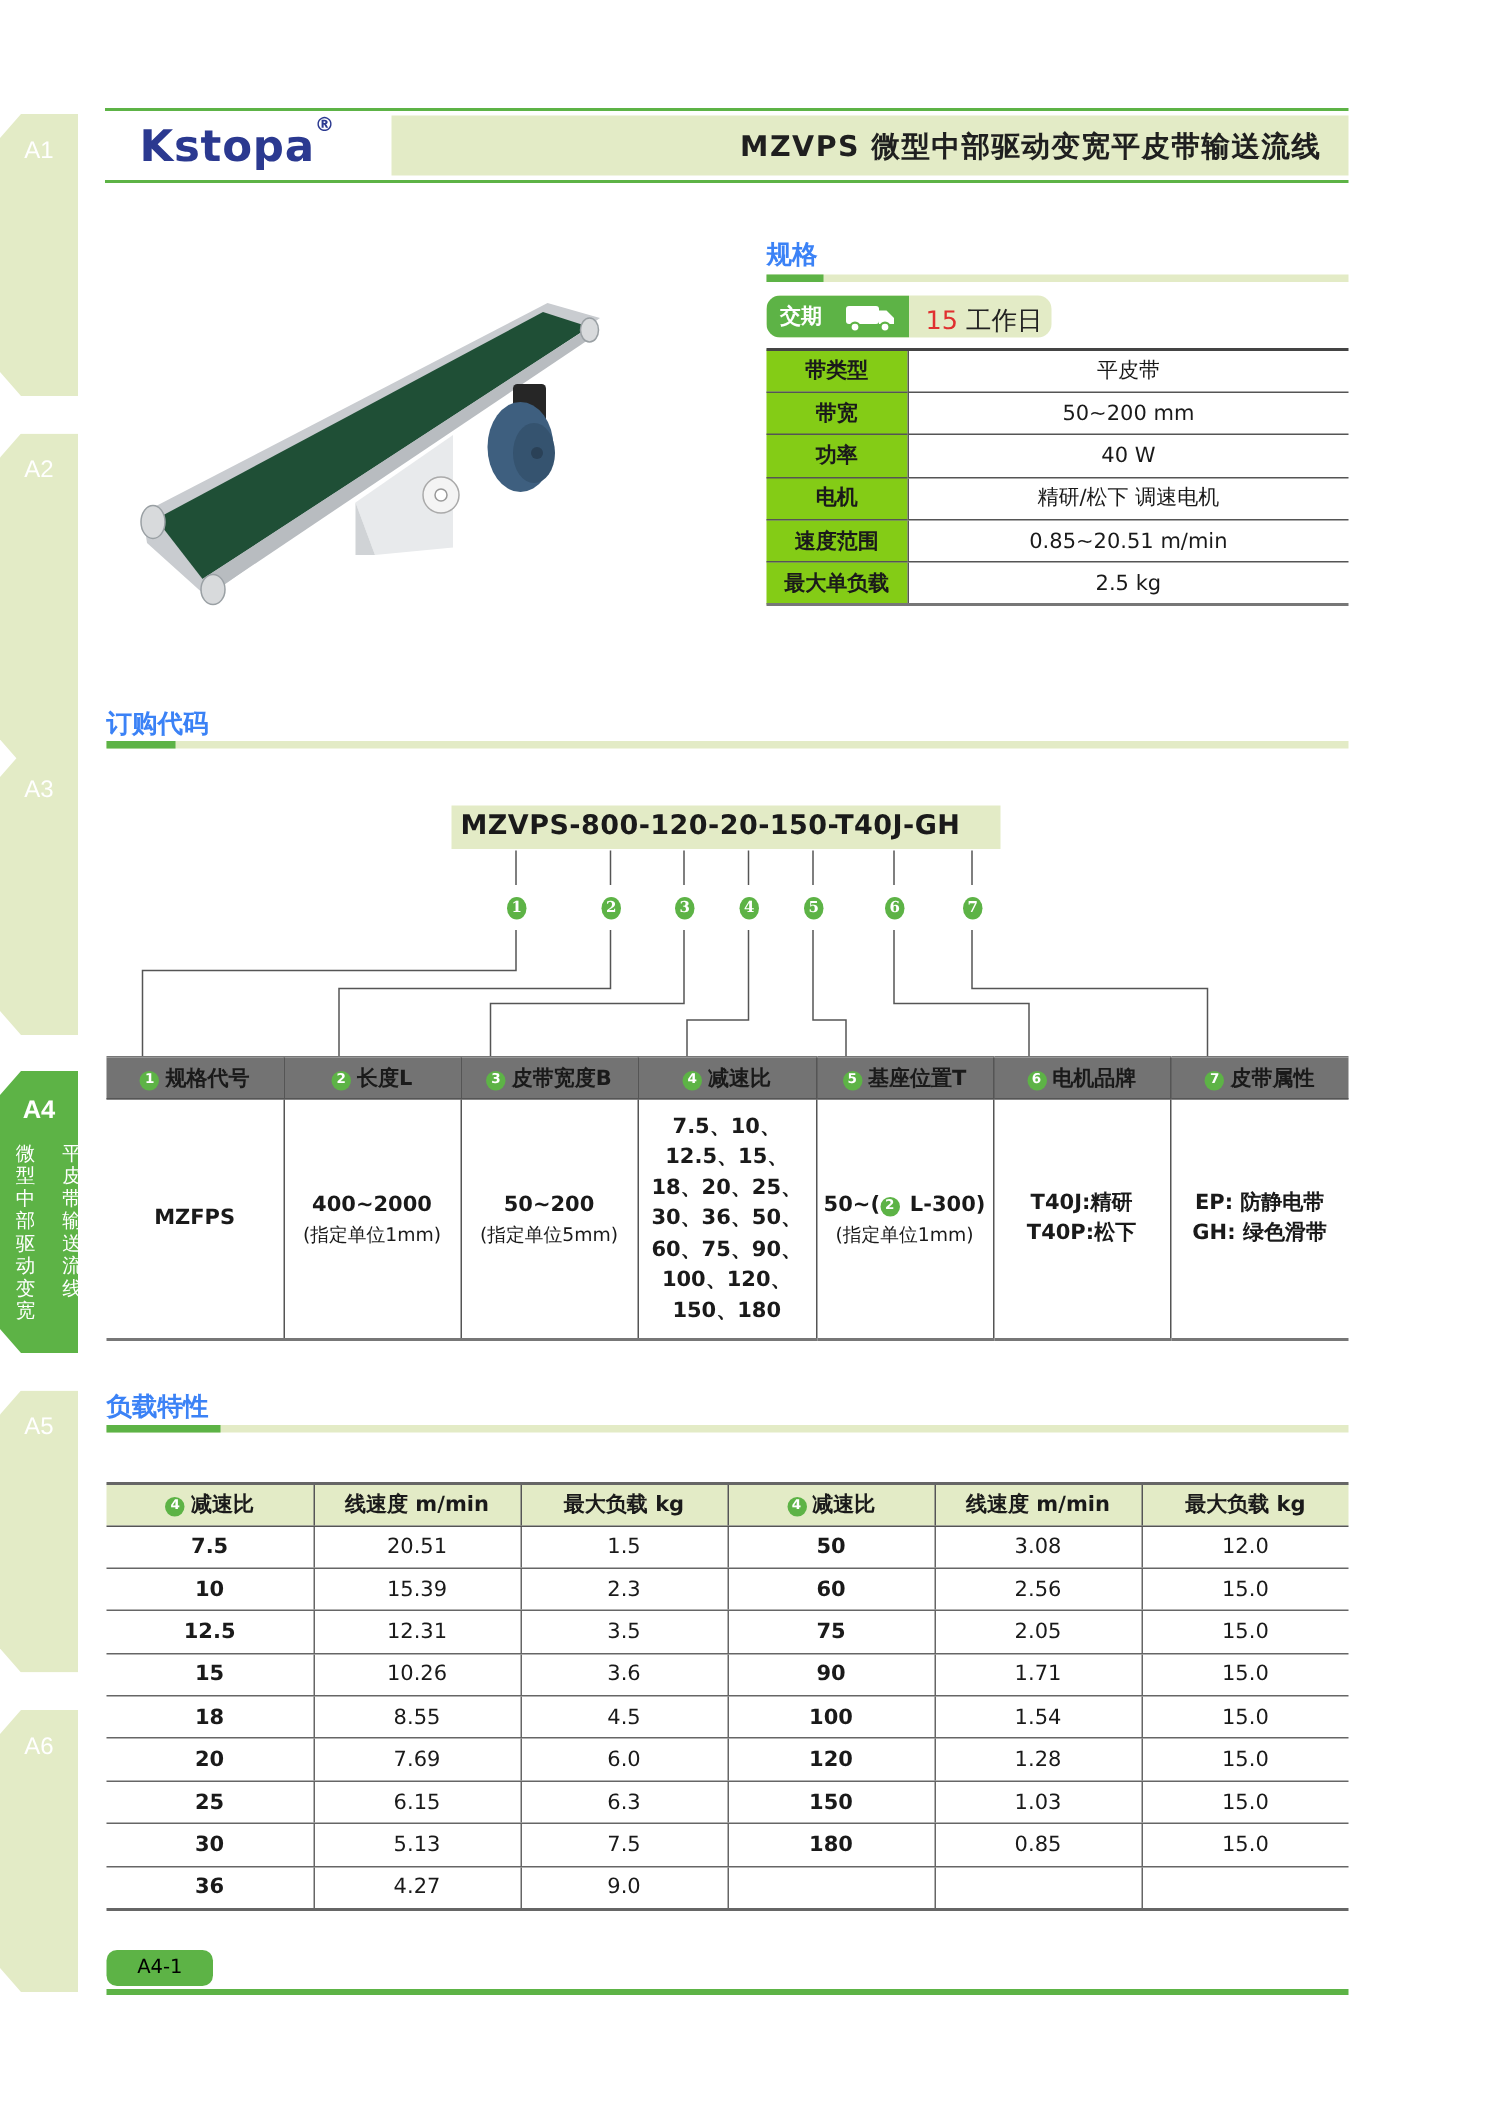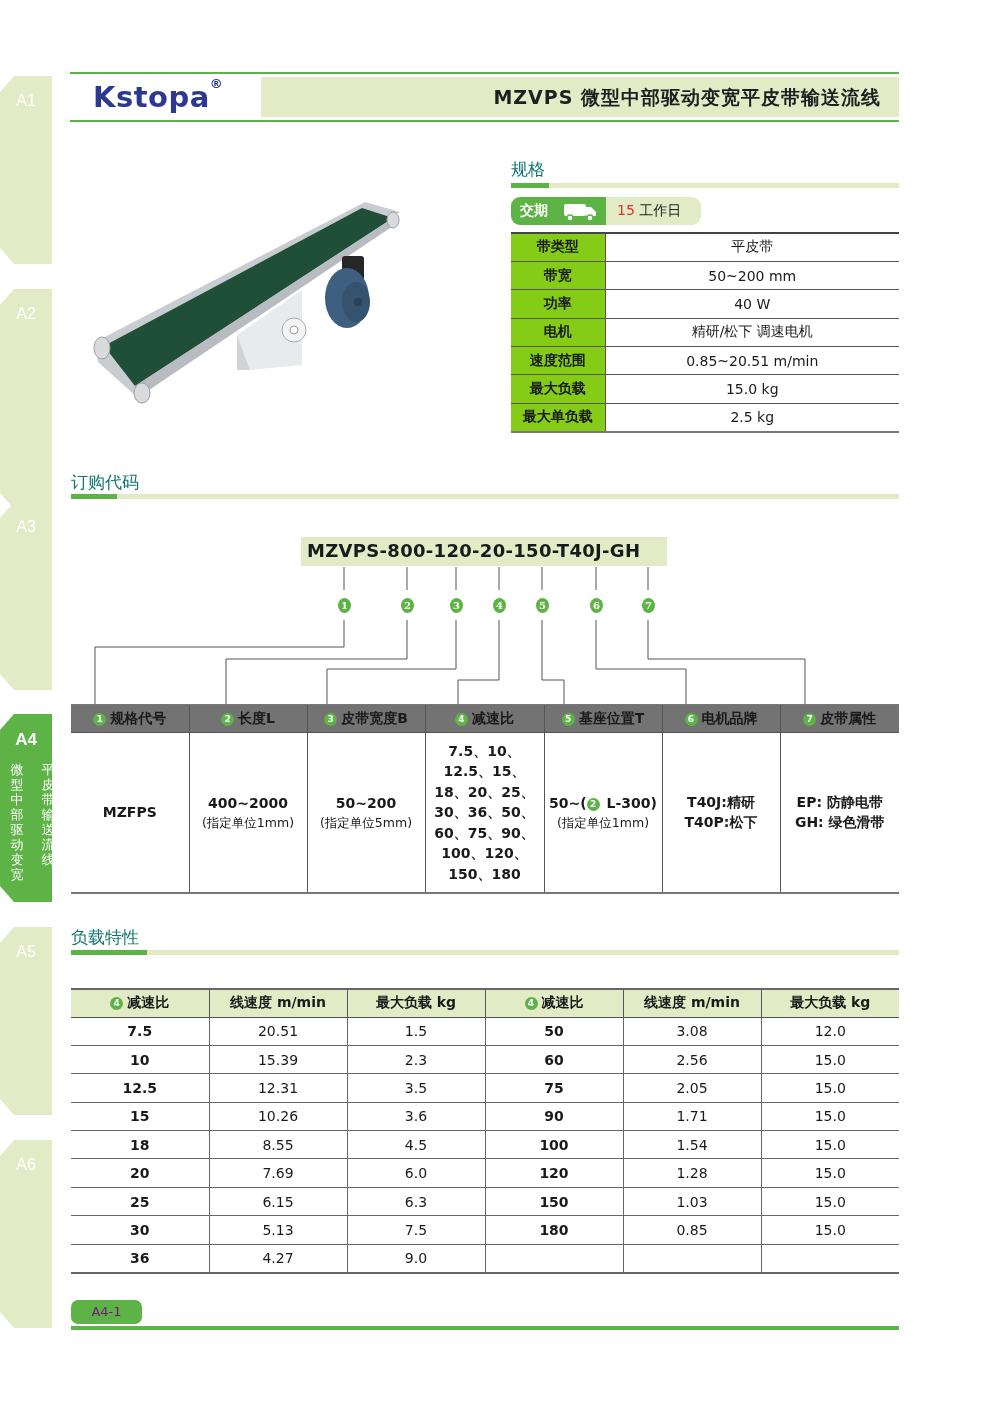--- a/index.html
+++ b/index.html
@@ -19,30 +19,30 @@
 
   
   .hdr-line { position: absolute; left: 70px; width: 829px; height: 2px; background: #5db346; }
   .logo { position: absolute; left: 93px; top: 80px; font-family: "DejaVu Sans", sans-serif; font-weight: bold;
           font-size: 29px; color: #2b3990; letter-spacing: 0.5px; }
   .logo sup { font-size: 13px; color: #2b3990; vertical-align: top; position: relative; top: -4px; }
   .title-band { position: absolute; left: 261px; top: 77px; width: 638px; height: 40px; background: #e3ebc6; }
   .title-band span { position: absolute; right: 18px; top: 8px; font-size: 19px; font-weight: bold; color: #1f1f1f; letter-spacing: 1px; }
 
   
-  .sec-title { position: absolute; font-size: 17px; font-weight: normal; color: #0f766e; }
+  .sec-title { position: absolute; font-size: 17px; font-weight: bold; color: #3b82f6; }
   .sec-bar { position: absolute; height: 5px; background: #e3ebc6; }
   .sec-bar::before { content: ""; position: absolute; left: 0; top: 0; height: 5px; width: var(--acc, 46px); background: #5db346; }
 
   
   .badge { position: absolute; left: 511px; top: 197px; width: 190px; height: 28px; border-radius: 9px; background: #e3ebc6; overflow: hidden; }
   .badge .left { position: absolute; left: 0; top: 0; width: 95px; height: 28px; background: #5db346; }
   .badge .left span { position: absolute; left: 9px; top: 5px; color: #fff; font-size: 14px; font-weight: bold; }
   .badge .truck { position: absolute; left: 52px; top: 5px; }
-  .badge .right { position: absolute; left: 106px; top: 5px; font-size: 14px; color: #222; }
+  .badge .right { position: absolute; left: 106px; top: 5px; font-size: 17px; color: #222; }
   .badge .right .num { color: #e03030; }
 
   
   table.spec { position: absolute; left: 511px; top: 232px; width: 388px; border-collapse: collapse; }
   table.spec td { height: 28.4px; font-size: 14px; text-align: center; border-top: 1px solid #555; padding: 0; }
   table.spec tr:first-child td { border-top: 2px solid #444; }
   table.spec tr:last-child td { border-bottom: 2px solid #777; }
   table.spec td.k { background: #84cc16; width: 94px; font-weight: bold; border-right: 1px solid #555; }
 
   
@@ -64,21 +64,21 @@
   table.order td .sub { display: block; font-weight: normal; font-size: 12.5px; line-height: 18px; }
 
   table.load { position: absolute; left: 71px; top: 988px; width: 828px; border-collapse: collapse; table-layout: fixed; }
   table.load th { background: #e3ebc6; height: 28px; font-size: 14px; font-weight: bold; border-top: 2px solid #666; border-bottom: 1px solid #555; border-left: 1px solid #555; }
   table.load th:first-child, table.load td:first-child { border-left: none; }
   table.load td { height: 28.4px; font-size: 14px; text-align: center; border-bottom: 1px solid #666; border-left: 1px solid #666; }
   table.load td.b { font-weight: bold; }
   table.load tr:last-child td { border-bottom: 2px solid #666; }
 
   .page-pill { position: absolute; left: 71px; top: 1300px; width: 71px; height: 24px; background: #5db346; border-radius: 7px; }
-  .page-pill span { position: absolute; left: 0; width: 71px; top: 4px; text-align: center; color: #701a75; font-size: 13px; }
+  .page-pill span { position: absolute; left: 0; width: 71px; top: 4px; text-align: center; color: #000000; font-size: 13px; }
   .footer-line { position: absolute; left: 71px; top: 1326px; width: 828px; height: 4px; background: #5db346; }
 </style>
 </head>
 <body>
 
 <div class="side-tab" style="top:76px;height:188px;">
     <span class="lbl">A1</span>
   </div>
 <div class="side-tab" style="top:289px;height:220px;">
     <span class="lbl">A2</span>
@@ -158,24 +158,20 @@
         <td class="k">功率</td>
         <td>40 W</td>
       </tr>
   <tr>
         <td class="k">电机</td>
         <td>精研/松下 调速电机</td>
       </tr>
   <tr>
         <td class="k">速度范围</td>
         <td>0.85~20.51 m/min</td>
-      </tr>
-  <tr>
-        <td class="k">最大负载</td>
-        <td>15.0 kg</td>
       </tr>
   <tr>
         <td class="k">最大单负载</td>
         <td>2.5 kg</td>
       </tr>
 </tbody>
   </table>
 
 <div class="sec-title" style="left:71px;top:471px;">订购代码</div>
 <div class="sec-bar" style="left:71px;top:494px;width:828px;--acc:46px;"></div>

